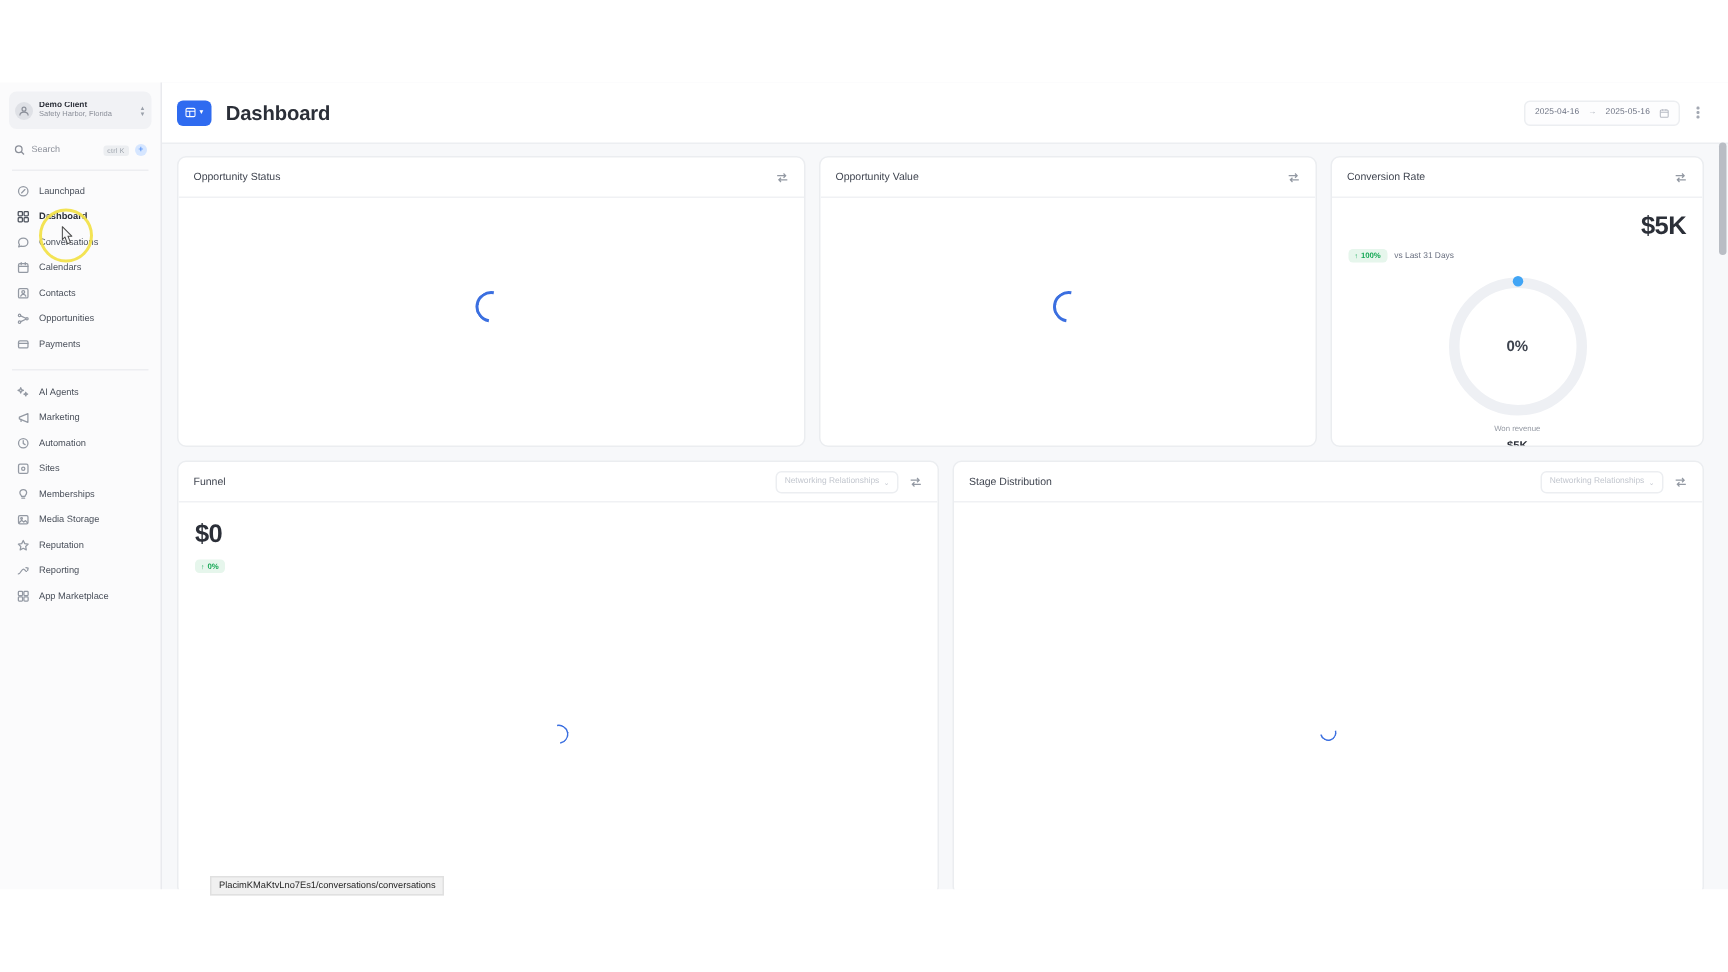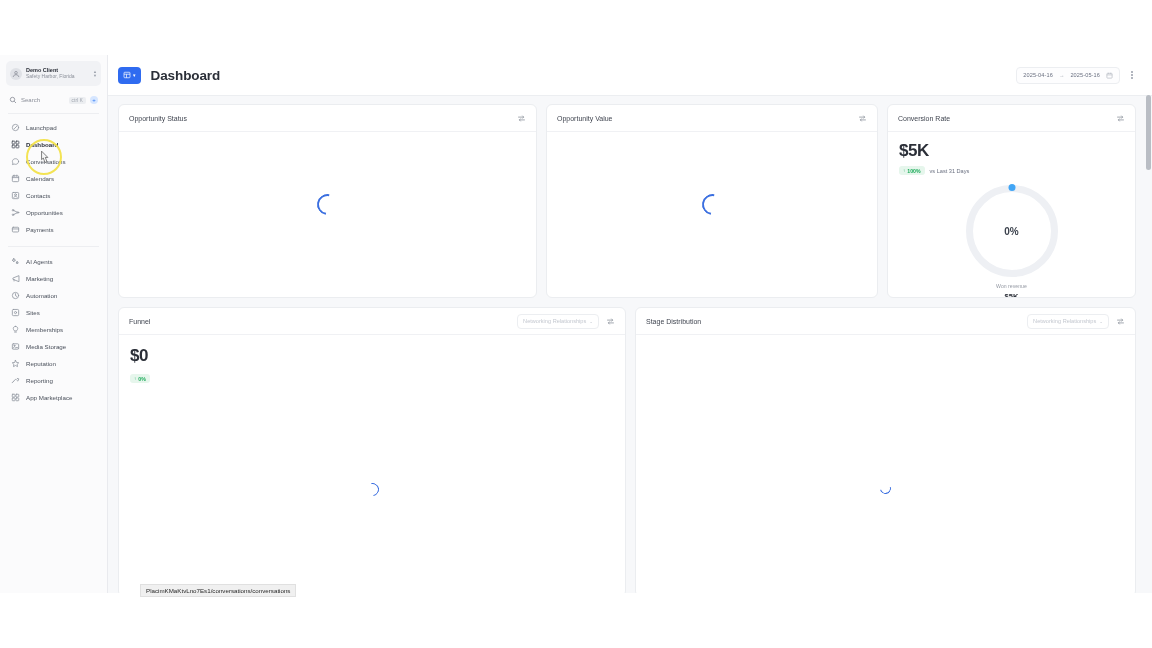--- a/index.html
+++ b/index.html
@@ -521,21 +521,21 @@
               </svg>
             </div>
           </div>
           <div class="card-body" style="height:166px;">
             <div class="spin-wrap" style="top:62px;">
               <div class="spinner" style="width:21px;height:21px;"></div>
             </div>
           </div>
         </div>
 
-        <div class="card" style="width:249px;height:194px;">
+        <div class="card" style="width:249px;height:194px;text-align:right;">
           <div class="card-head">
             <span class="card-title">Conversion Rate</span>
             <div class="card-head-right">
               <svg class="swap-ico" viewBox="0 0 16 16" fill="none" stroke="currentColor" stroke-width="1.5">
                 <path d="M2 5.5h10M9.5 3l2.5 2.5L9.5 8M14 10.5H4M6.5 8L4 10.5L6.5 13"></path>
               </svg>
             </div>
           </div>
           <div class="cr-body">
             <div class="cr-value">$5K</div>

